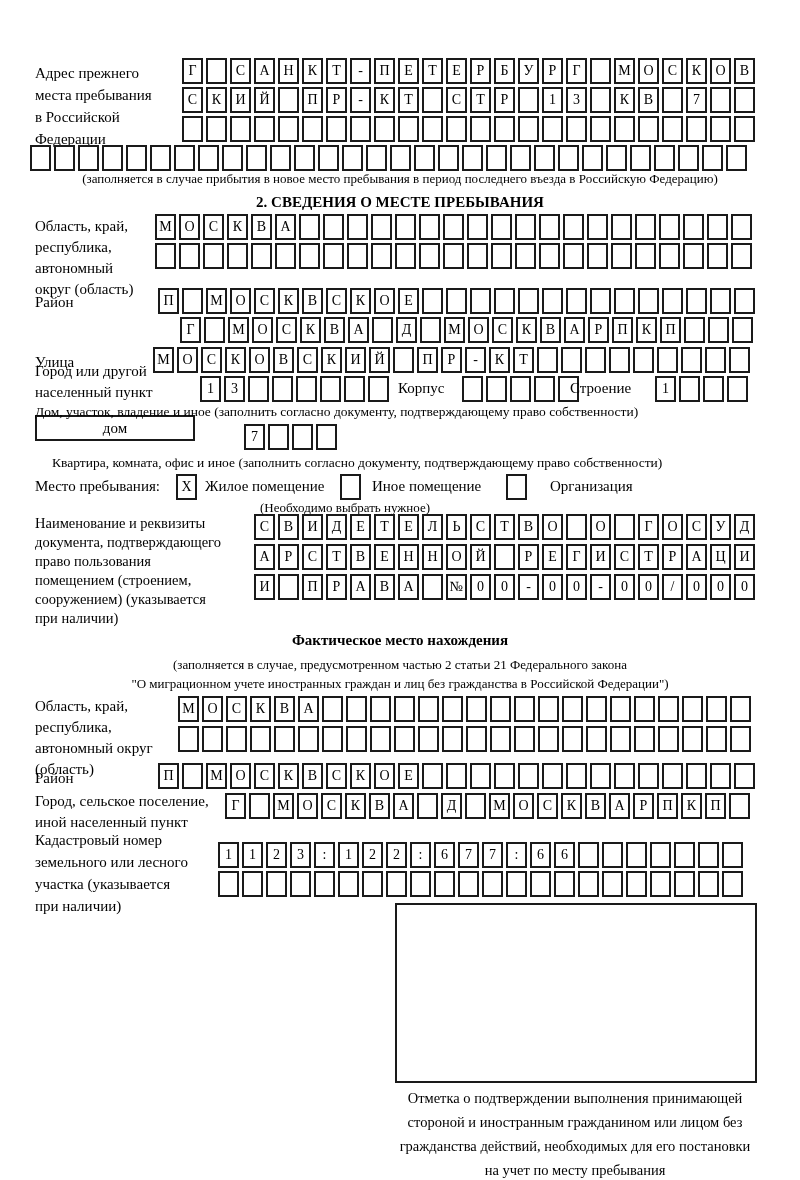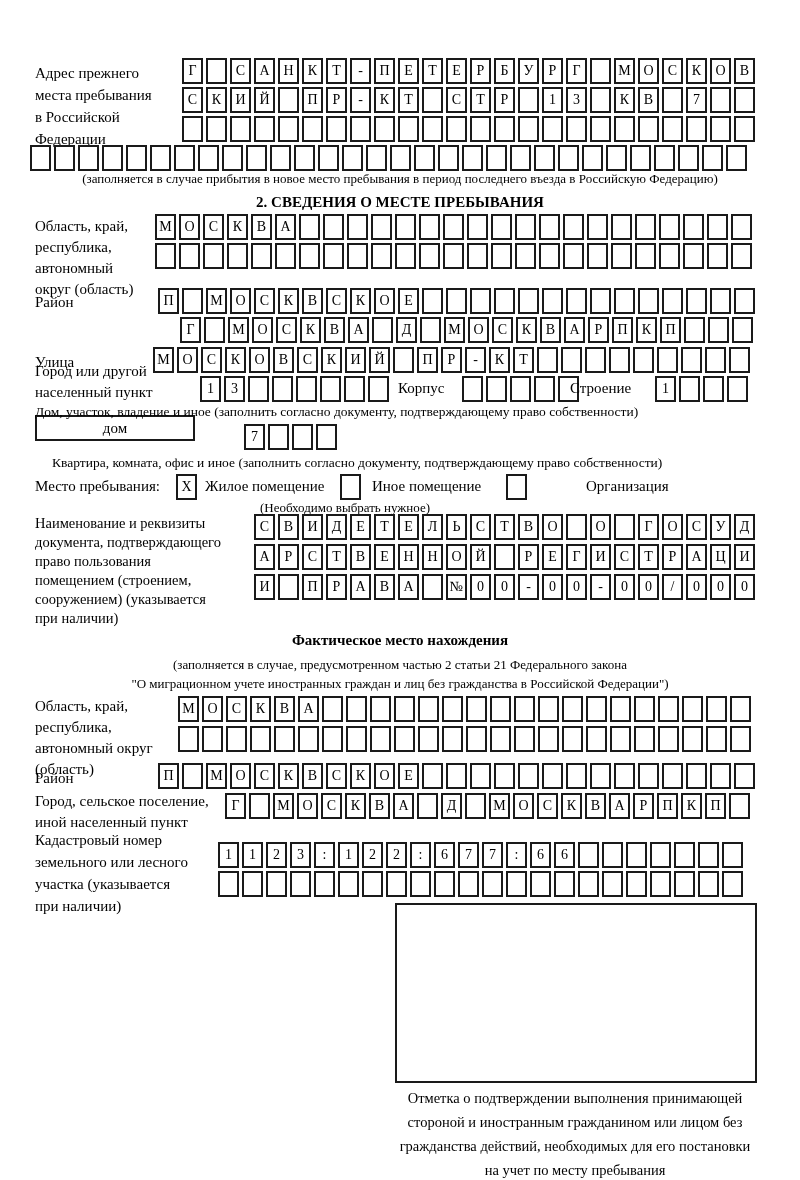--- a/index.html
+++ b/index.html
@@ -333,21 +333,21 @@
       <div class="cell"></div>
     </div>
   <div class="cap" style="left:52px;top:455px;font-size:13.5px;">Квартира, комната, офис и иное (заполнить согласно документу, подтверждающему право собственности)</div>
 
   <div class="label" style="left:35px;top:476px;">Место пребывания:</div>
   <div class="checkbox" style="left:176px;top:474px;">X</div>
   <div class="label" style="left:205px;top:476px;">Жилое помещение</div>
   <div class="checkbox" style="left:340px;top:474px;"></div>
   <div class="label" style="left:372px;top:476px;text-align:center;">Иное помещение</div>
   <div class="checkbox" style="left:506px;top:474px;"></div>
-  <div class="label" style="left:550px;top:476px;margin-left:36px;">Организация</div>
+  <div class="label" style="left:550px;top:476px;">Организация</div>
   <div class="cap" style="left:245px;top:500px;width:200px;text-align:center;">(Необходимо выбрать нужное)</div>
 
   <div class="label lines" style="left:35px;top:514px;line-height:19px;font-size:14.5px;">
       <div class="line">Наименование и реквизиты</div>
       <div class="line">документа, подтверждающего</div>
       <div class="line">право пользования</div>
       <div class="line">помещением (строением,</div>
       <div class="line">сооружением) (указывается</div>
       <div class="line">при наличии)</div>
     </div>

